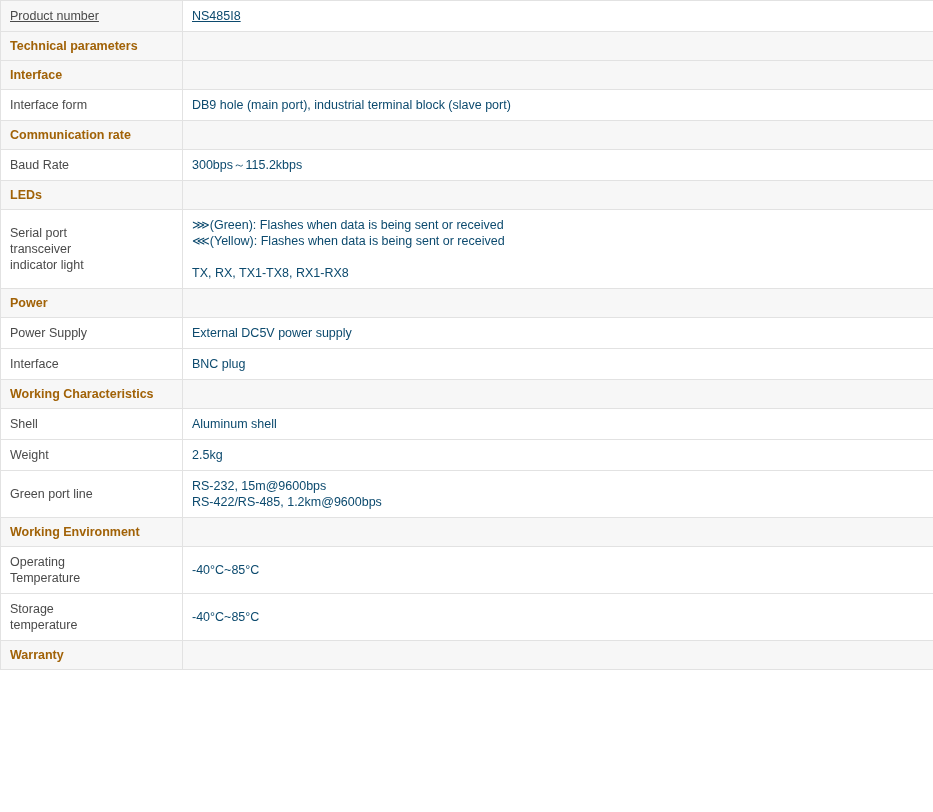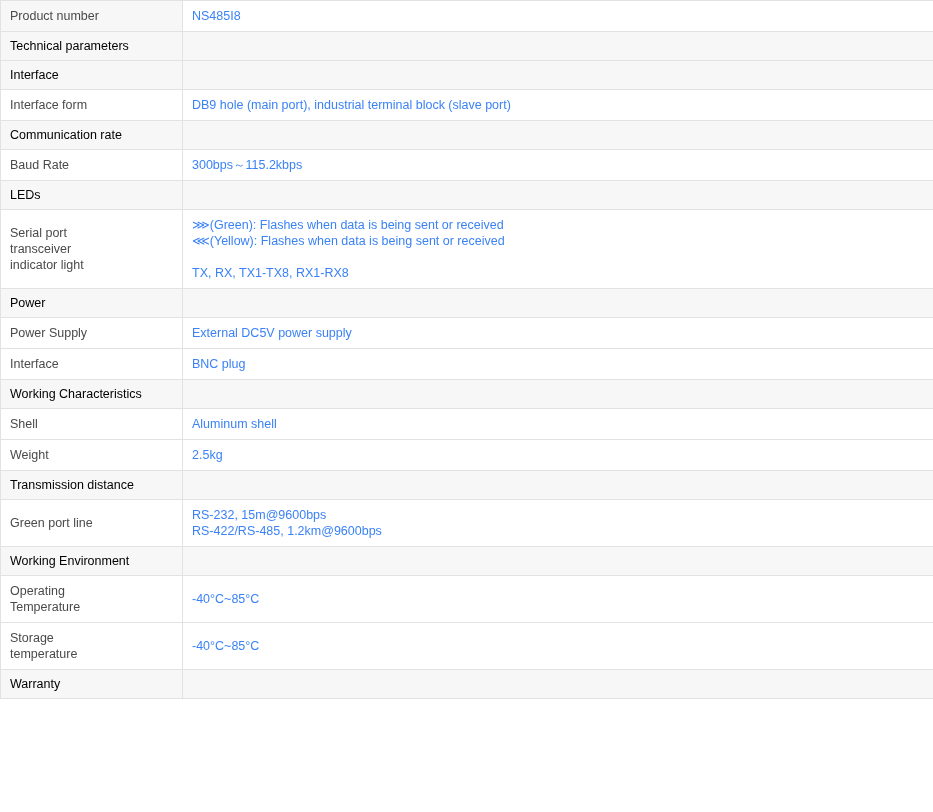--- a/index.html
+++ b/index.html
@@ -27,40 +27,41 @@
     border: 1px solid #e2e2e2;
     padding: 7px 9px 7px 9px;
     vertical-align: middle;
     line-height: 16px;
     color: #444444;
     background: #ffffff;
     word-wrap: break-word;
   }
   .spec-table tr.section td {
     background: #f7f7f7;
-    font-weight: normal;
-    color: #000000;
+    font-weight: bold;
+    color: #a16207;
     padding-top: 6px;
     padding-bottom: 6px;
   }
   .spec-table tr.section td.label {
     border-right: 1px solid #e2e2e2;
   }
   .spec-table tr.first td {
     background: #f7f7f7;
     border-top: 1px solid #e2e2e2;
+    text-decoration: underline;
   }
   .spec-table tr.first td.value {
     background: #ffffff;
   }
   td.label {
     color: #4a4a4a;
   }
   td.value {
-    color: #3b82f6;
+    color: #0c4a6e;
   }
   .multiline {
     white-space: pre-line;
   }
 </style>
 </head>
 <body>
 
 <table class="spec-table">
   <colgroup>
@@ -122,24 +123,20 @@
         <td class="value"></td>
       </tr>
       <tr class="data">
         <td class="label">Shell</td>
         <td class="value">Aluminum shell</td>
       </tr>
       <tr class="data">
         <td class="label">Weight</td>
         <td class="value">2.5kg</td>
       </tr>
-      <tr class="section">
-        <td class="label">Transmission distance</td>
-        <td class="value"></td>
-      </tr>
       <tr class="data">
         <td class="label">Green port line</td>
         <td class="value multiline">RS-232, 15m@9600bps
 RS-422/RS-485, 1.2km@9600bps</td>
       </tr>
       <tr class="section">
         <td class="label">Working Environment</td>
         <td class="value"></td>
       </tr>
       <tr class="data">

